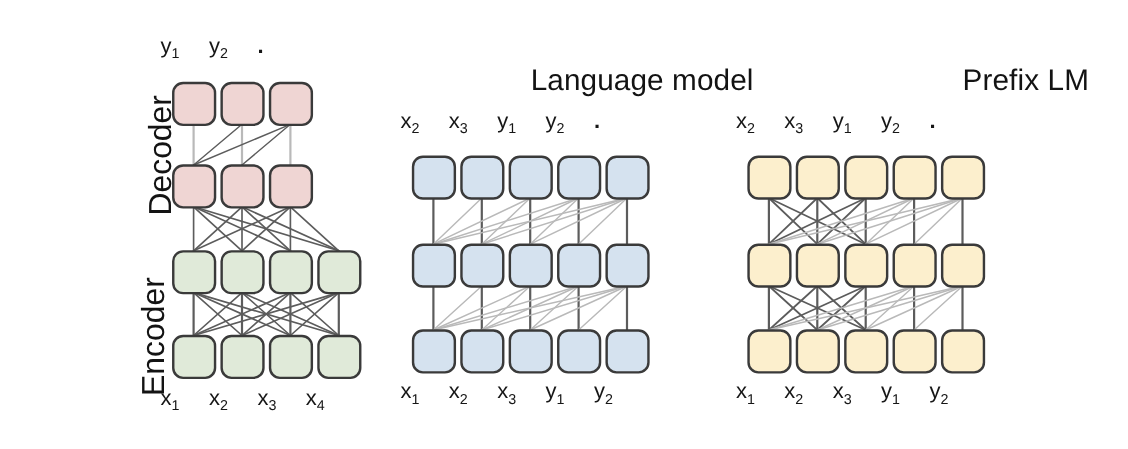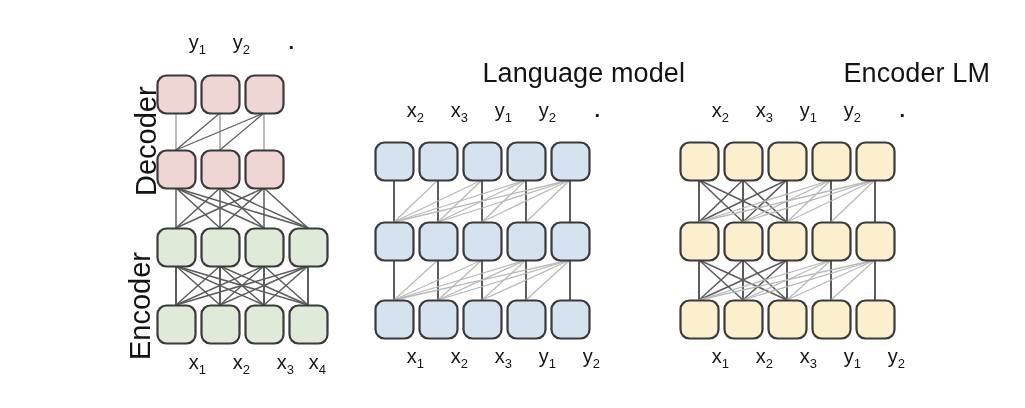--- a/index.html
+++ b/index.html
@@ -35,21 +35,21 @@
     transform-origin:0 0;
     transform:rotate(-90deg);
     line-height:1;
   }
 
   .tok{
     position:absolute;
     font-size:20px;
     color:#161616;
     white-space:nowrap;
-    text-align:right;
+    text-align:left;
     line-height:1;
   }
   .tok sub{font-size:13px;line-height:0;}
   .tok.dot{font-size:20px;font-weight:700;}
 </style>
 </head>
 <body>
 
 <div id="canvas">
   <svg id="edges" width="1025" height="408">
@@ -288,33 +288,33 @@
         <rect x="856.5" y="300.5" width="38" height="38" rx="9" ry="9" fill="#FCEFCD" stroke="#3A3A3A" stroke-width="2.2"></rect>
       </g>
     </svg>
   <div id="labels">
       <div class="tok" style="left: 146px; top: 32px; width: 60px;"><span>y</span><sub>1</sub></div>
       <div class="tok" style="left: 190px; top: 32px; width: 60px;"><span>y</span><sub>2</sub></div>
       <div class="tok dot" style="left: 234px; top: 32px; width: 60px;"><span>.</span></div>
       <div class="tok" style="left: 146px; top: 352px; width: 60px;"><span>x</span><sub>1</sub></div>
       <div class="tok" style="left: 190px; top: 352px; width: 60px;"><span>x</span><sub>2</sub></div>
       <div class="tok" style="left: 234px; top: 352px; width: 60px;"><span>x</span><sub>3</sub></div>
-      <div class="tok" style="left: 266px; top: 352px; width: 60px;"><span>x</span><sub>4</sub></div>
+      <div class="tok" style="left: 278px; top: 352px; width: 60px;"><span>x</span><sub>4</sub></div>
       <div class="panel-title" style="left: 285px; top: 60px; width: 400px;">Language model</div>
       <div class="tok" style="left: 364px; top: 100px; width: 60px;"><span>x</span><sub>2</sub></div>
       <div class="tok" style="left: 408px; top: 100px; width: 60px;"><span>x</span><sub>3</sub></div>
       <div class="tok" style="left: 452px; top: 100px; width: 60px;"><span>y</span><sub>1</sub></div>
       <div class="tok" style="left: 496px; top: 100px; width: 60px;"><span>y</span><sub>2</sub></div>
       <div class="tok dot" style="left: 540px; top: 100px; width: 60px;"><span>.</span></div>
       <div class="tok" style="left: 364px; top: 346px; width: 60px;"><span>x</span><sub>1</sub></div>
       <div class="tok" style="left: 408px; top: 346px; width: 60px;"><span>x</span><sub>2</sub></div>
       <div class="tok" style="left: 452px; top: 346px; width: 60px;"><span>x</span><sub>3</sub></div>
       <div class="tok" style="left: 496px; top: 346px; width: 60px;"><span>y</span><sub>1</sub></div>
       <div class="tok" style="left: 540px; top: 346px; width: 60px;"><span>y</span><sub>2</sub></div>
-      <div class="panel-title" style="left: 590px; top: 60px; width: 400px;">Encoder LM</div>
+      <div class="panel-title" style="left: 590px; top: 60px; width: 400px;">Prefix LM</div>
       <div class="tok" style="left: 669px; top: 100px; width: 60px;"><span>x</span><sub>2</sub></div>
       <div class="tok" style="left: 713px; top: 100px; width: 60px;"><span>x</span><sub>3</sub></div>
       <div class="tok" style="left: 757px; top: 100px; width: 60px;"><span>y</span><sub>1</sub></div>
       <div class="tok" style="left: 801px; top: 100px; width: 60px;"><span>y</span><sub>2</sub></div>
       <div class="tok dot" style="left: 845px; top: 100px; width: 60px;"><span>.</span></div>
       <div class="tok" style="left: 669px; top: 346px; width: 60px;"><span>x</span><sub>1</sub></div>
       <div class="tok" style="left: 713px; top: 346px; width: 60px;"><span>x</span><sub>2</sub></div>
       <div class="tok" style="left: 757px; top: 346px; width: 60px;"><span>x</span><sub>3</sub></div>
       <div class="tok" style="left: 801px; top: 346px; width: 60px;"><span>y</span><sub>1</sub></div>
       <div class="tok" style="left: 845px; top: 346px; width: 60px;"><span>y</span><sub>2</sub></div>

